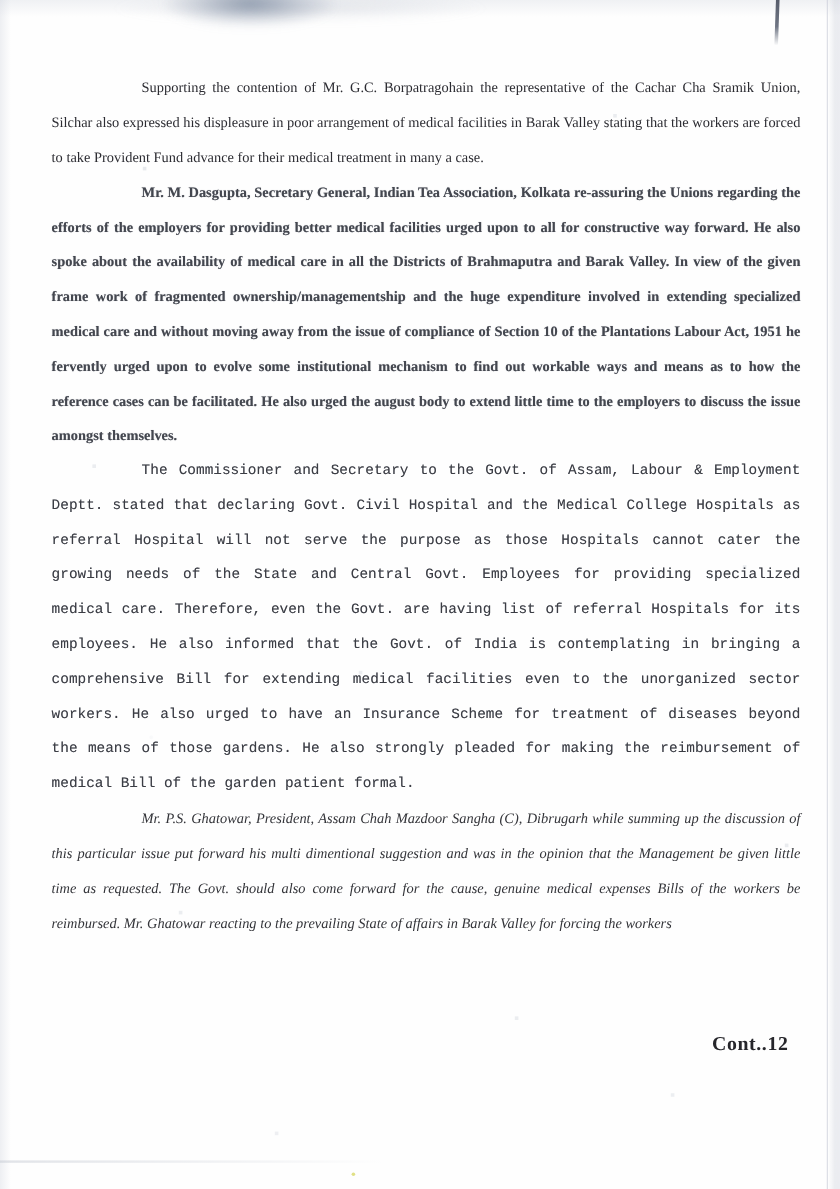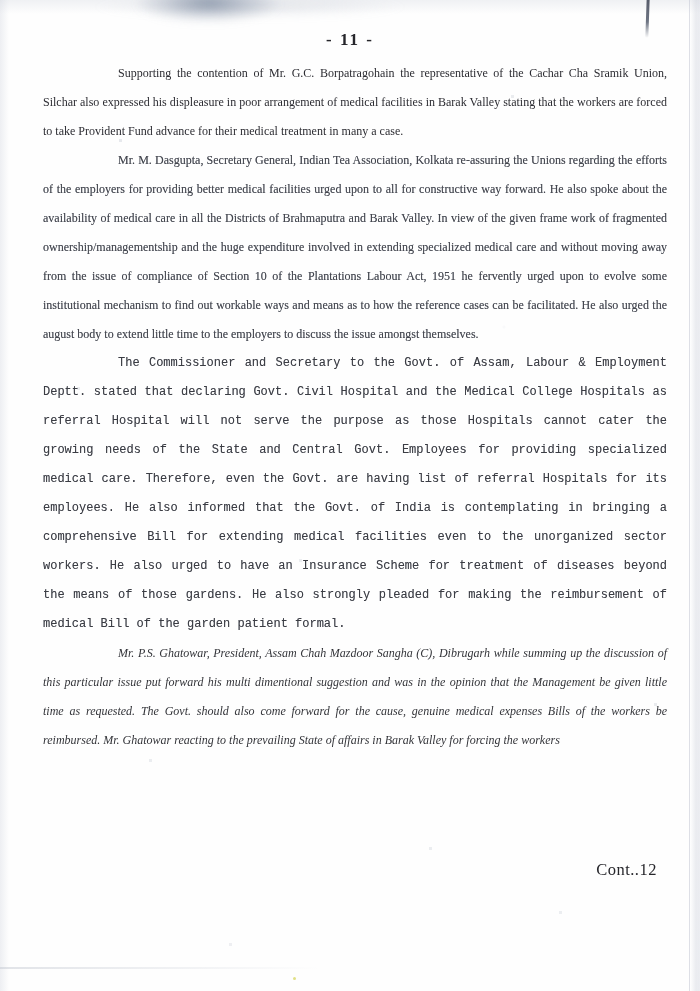--- a/index.html
+++ b/index.html
@@ -82,45 +82,44 @@
   .body-text {
     position: absolute; top: 59px; left: 43px; width: 624px;
     font-size: 12px; line-height: 29px;
     color: #2c2c32;
     text-align: justify;
   }
   .body-text p {
     margin: 0;
     text-indent: 75px;
   }
-  .body-text p:nth-of-type(2) { color: #44474f; text-shadow: 0 0 0.6px rgba(80,85,100,0.55); }
+  .body-text p:nth-of-type(2) { color: #44474f; text-shadow: 0 0 0.6px rgba(80,85,100,0.55); font-weight: bold; }
   .body-text p:nth-of-type(3) { color: #3b3d44; text-shadow: 0 0 0.4px rgba(70,75,90,0.45); font-family: Liberation Mono, monospace; }
   .body-text p:nth-of-type(4) { color: #333439; font-style: italic; }
   .footer-note {
     position: absolute; top: 860px; right: 43px;
-    font-size: 16.5px; font-weight: normal;
+    font-size: 16.5px; font-weight: bold;
     color: #26262b; letter-spacing: 0.5px;
   }
 </style>
 </head>
 <body>
 
 <div class="scan-page">
 
   <div class="edge-top"></div>
   <div class="smudge-top2"></div>
   <div class="smudge-top"></div>
   <div class="tick-top-right"></div>
   <div class="edge-right"></div>
   <div class="edge-left"></div>
   <div class="fold-line-bottom"></div>
   <div class="speck-yellow"></div>
   <div class="specks"></div>
 
-  <div class="page-number">- 11 -</div>
 
   <div class="body-text">
     <p>Supporting the contention of Mr. G.C. Borpatragohain the representative of the Cachar Cha Sramik Union, Silchar also expressed his displeasure in poor arrangement of medical facilities in Barak Valley stating that the workers are forced to take Provident Fund advance for their medical treatment in many a case.</p>
     <p>Mr. M. Dasgupta, Secretary General, Indian Tea Association, Kolkata re-assuring the Unions regarding the efforts of the employers for providing better medical facilities urged upon to all for constructive way forward. He also spoke about the availability of medical care in all the Districts of Brahmaputra and Barak Valley. In view of the given frame work of fragmented ownership/managementship and the huge expenditure involved in extending specialized medical care and without moving away from the issue of compliance of Section 10 of the Plantations Labour Act, 1951 he fervently urged upon to evolve some institutional mechanism to find out workable ways and means as to how the reference cases can be facilitated. He also urged the august body to extend little time to the employers to discuss the issue amongst themselves.</p>
     <p>The Commissioner and Secretary to the Govt. of Assam, Labour &amp; Employment Deptt. stated that declaring Govt. Civil Hospital and the Medical College Hospitals as referral Hospital will not serve the purpose as those Hospitals cannot cater the growing needs of the State and Central Govt. Employees for providing specialized medical care. Therefore, even the Govt. are having list of referral Hospitals for its employees. He also informed that the Govt. of India is contemplating in bringing a comprehensive Bill for extending medical facilities even to the unorganized sector workers. He also urged to have an Insurance Scheme for treatment of diseases beyond the means of those gardens. He also strongly pleaded for making the reimbursement of medical Bill of the garden patient formal.</p>
     <p>Mr. P.S. Ghatowar, President, Assam Chah Mazdoor Sangha (C), Dibrugarh while summing up the discussion of this particular issue put forward his multi dimentional suggestion and was in the opinion that the Management be given little time as requested. The Govt. should also come forward for the cause, genuine medical expenses Bills of the workers be reimbursed. Mr. Ghatowar reacting to the prevailing State of affairs in Barak Valley for forcing the workers</p>
   </div>
 
   <div class="footer-note">Cont..12</div>
 

